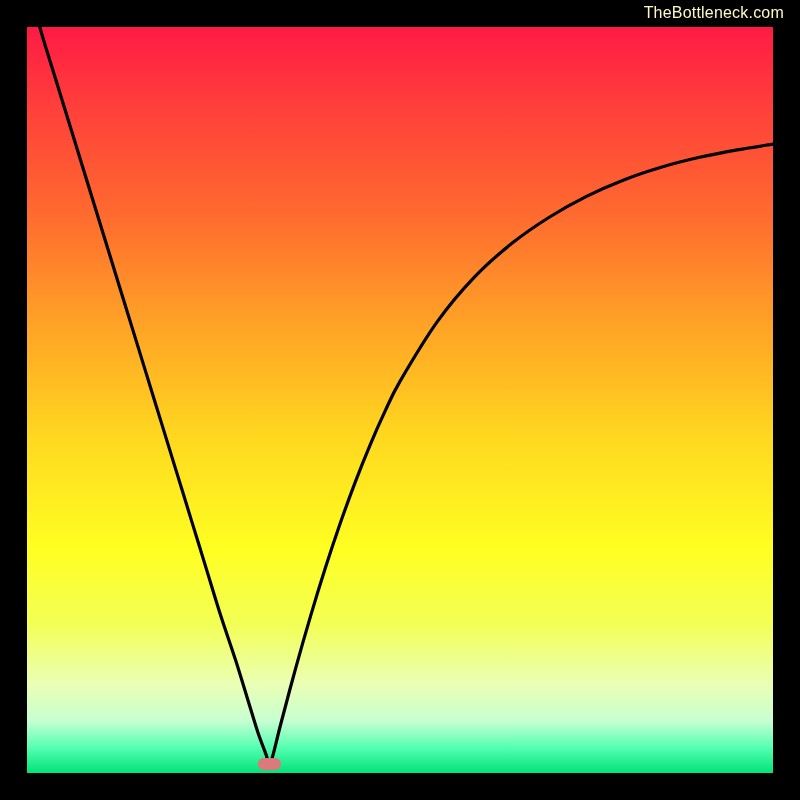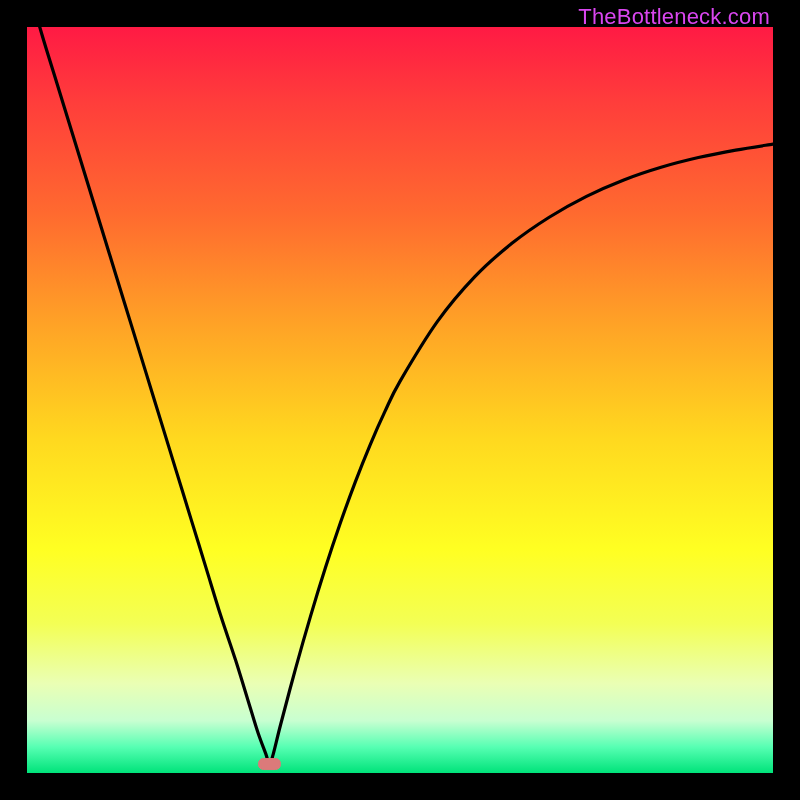--- a/index.html
+++ b/index.html
@@ -16,23 +16,23 @@
   }
 
   .plot-area {
     position: absolute;
     left: 0; top: 0; width: 100%; height: 100%;
   }
 
   .watermark {
     position: absolute;
     top: 4px;
-    right: 30px;
-    color: #d946ef;
-    font-size: 22px;
+    right: 16px;
+    color: #fef9c3;
+    font-size: 16px;
     font-weight: 400;
     letter-spacing: 0.2px;
   }
 
   svg { display: block; }
 </style>
 </head>
 <body>
 
 <div class="frame">

